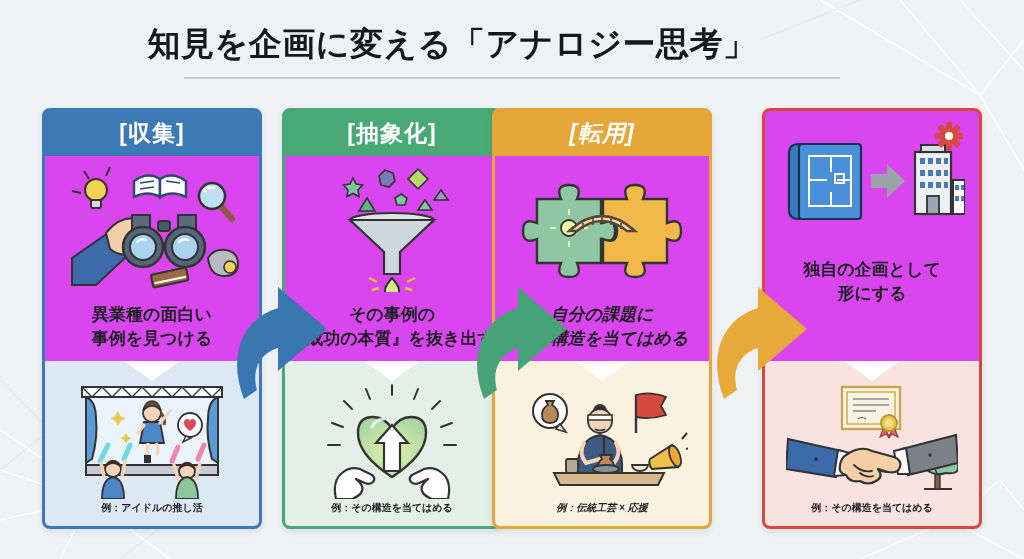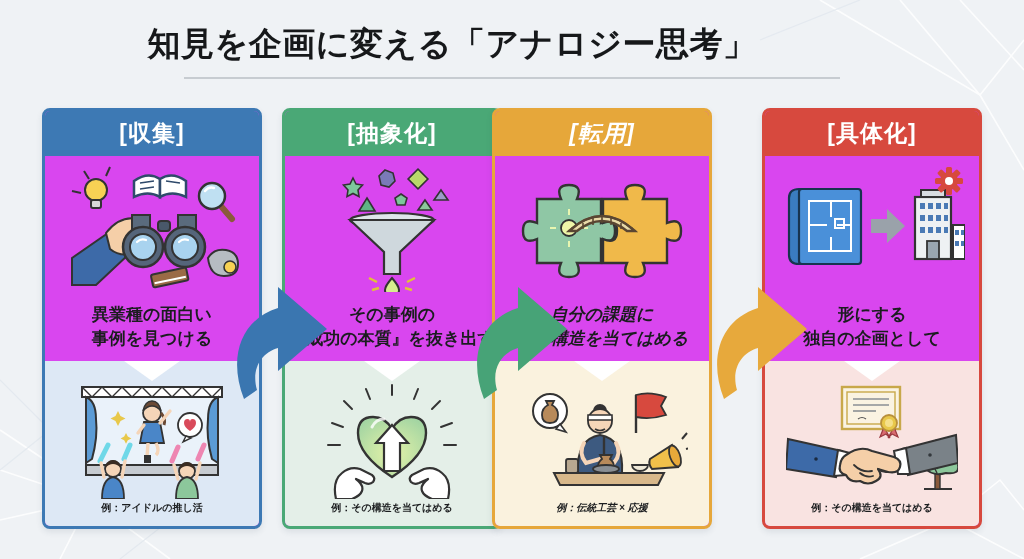--- a/index.html
+++ b/index.html
@@ -353,21 +353,20 @@
         <path d="M38 92 L148 92 L142 104 L44 104 Z" fill="#d8b88a" stroke="#333" stroke-width="2"></path>
         <rect x="50" y="78" width="12" height="14" rx="2" fill="#b8a890" stroke="#333" stroke-width="1.8"></rect>
         <path d="M116 84 a8 6 0 0 0 16 0 Z" fill="#efe9d8" stroke="#333" stroke-width="1.8"></path>
       </g>
     </svg>
     <div class="example-caption">例：伝統工芸 × 応援</div>
   </div>
 </div>
 
 <div class="card card4" style="--accent: #d7493e; --tint: #f9e3e1;">
-  <div class="card-header">[具体化]</div>
   <div class="icon-area">
     <svg width="186" height="120" viewBox="0 0 186 120">
 
       <g>
         <path d="M20 22 q-10 0 -10 9 L10 88 q0 9 10 9 q10 0 10 -9 L30 31 q0 -9 -10 -9 Z" fill="#3a7cc0" stroke="#17344f" stroke-width="2.2"></path>
         <rect x="20" y="22" width="62" height="75" rx="3" fill="#4a90d9" stroke="#17344f" stroke-width="2.2"></rect>
         <g stroke="#ffffff" stroke-width="2" fill="none">
           <rect x="30" y="34" width="42" height="50"></rect>
           <path d="M30 58 L48 58"></path>
             <path d="M58 58 L72 58"></path>
@@ -414,22 +413,22 @@
           <rect x="-3" y="6" width="6" height="8" rx="1.5" transform="rotate(45)"></rect>
           <rect x="-14" y="-3" width="8" height="6" rx="1.5" transform="rotate(45)"></rect>
           <rect x="6" y="-3" width="8" height="6" rx="1.5" transform="rotate(45)"></rect>
         </g>
         <circle cx="0" cy="0" r="9" fill="#d7493e"></circle>
         <circle cx="0" cy="0" r="4" fill="#ffffff"></circle>
       </g>
     </svg>
   </div>
   <div class="desc">
+    <div>独自の企画として</div>
     <div>形にする</div>
-    <div>独自の企画として</div>
   </div>
   <div class="example-sec">
     <div class="notch"></div>
     <svg class="example-art" width="172" height="118" viewBox="0 0 172 118">
 
       <g>
         <rect x="56" y="6" width="58" height="42" fill="#faf3e2" stroke="#c8a84a" stroke-width="2.4"></rect>
         <rect x="61" y="11" width="48" height="32" fill="none" stroke="#c8a84a" stroke-width="1.4"></rect>
         <g stroke="#8a8f94" stroke-width="1.6">
           <line x1="67" y1="18" x2="103" y2="18"></line>

